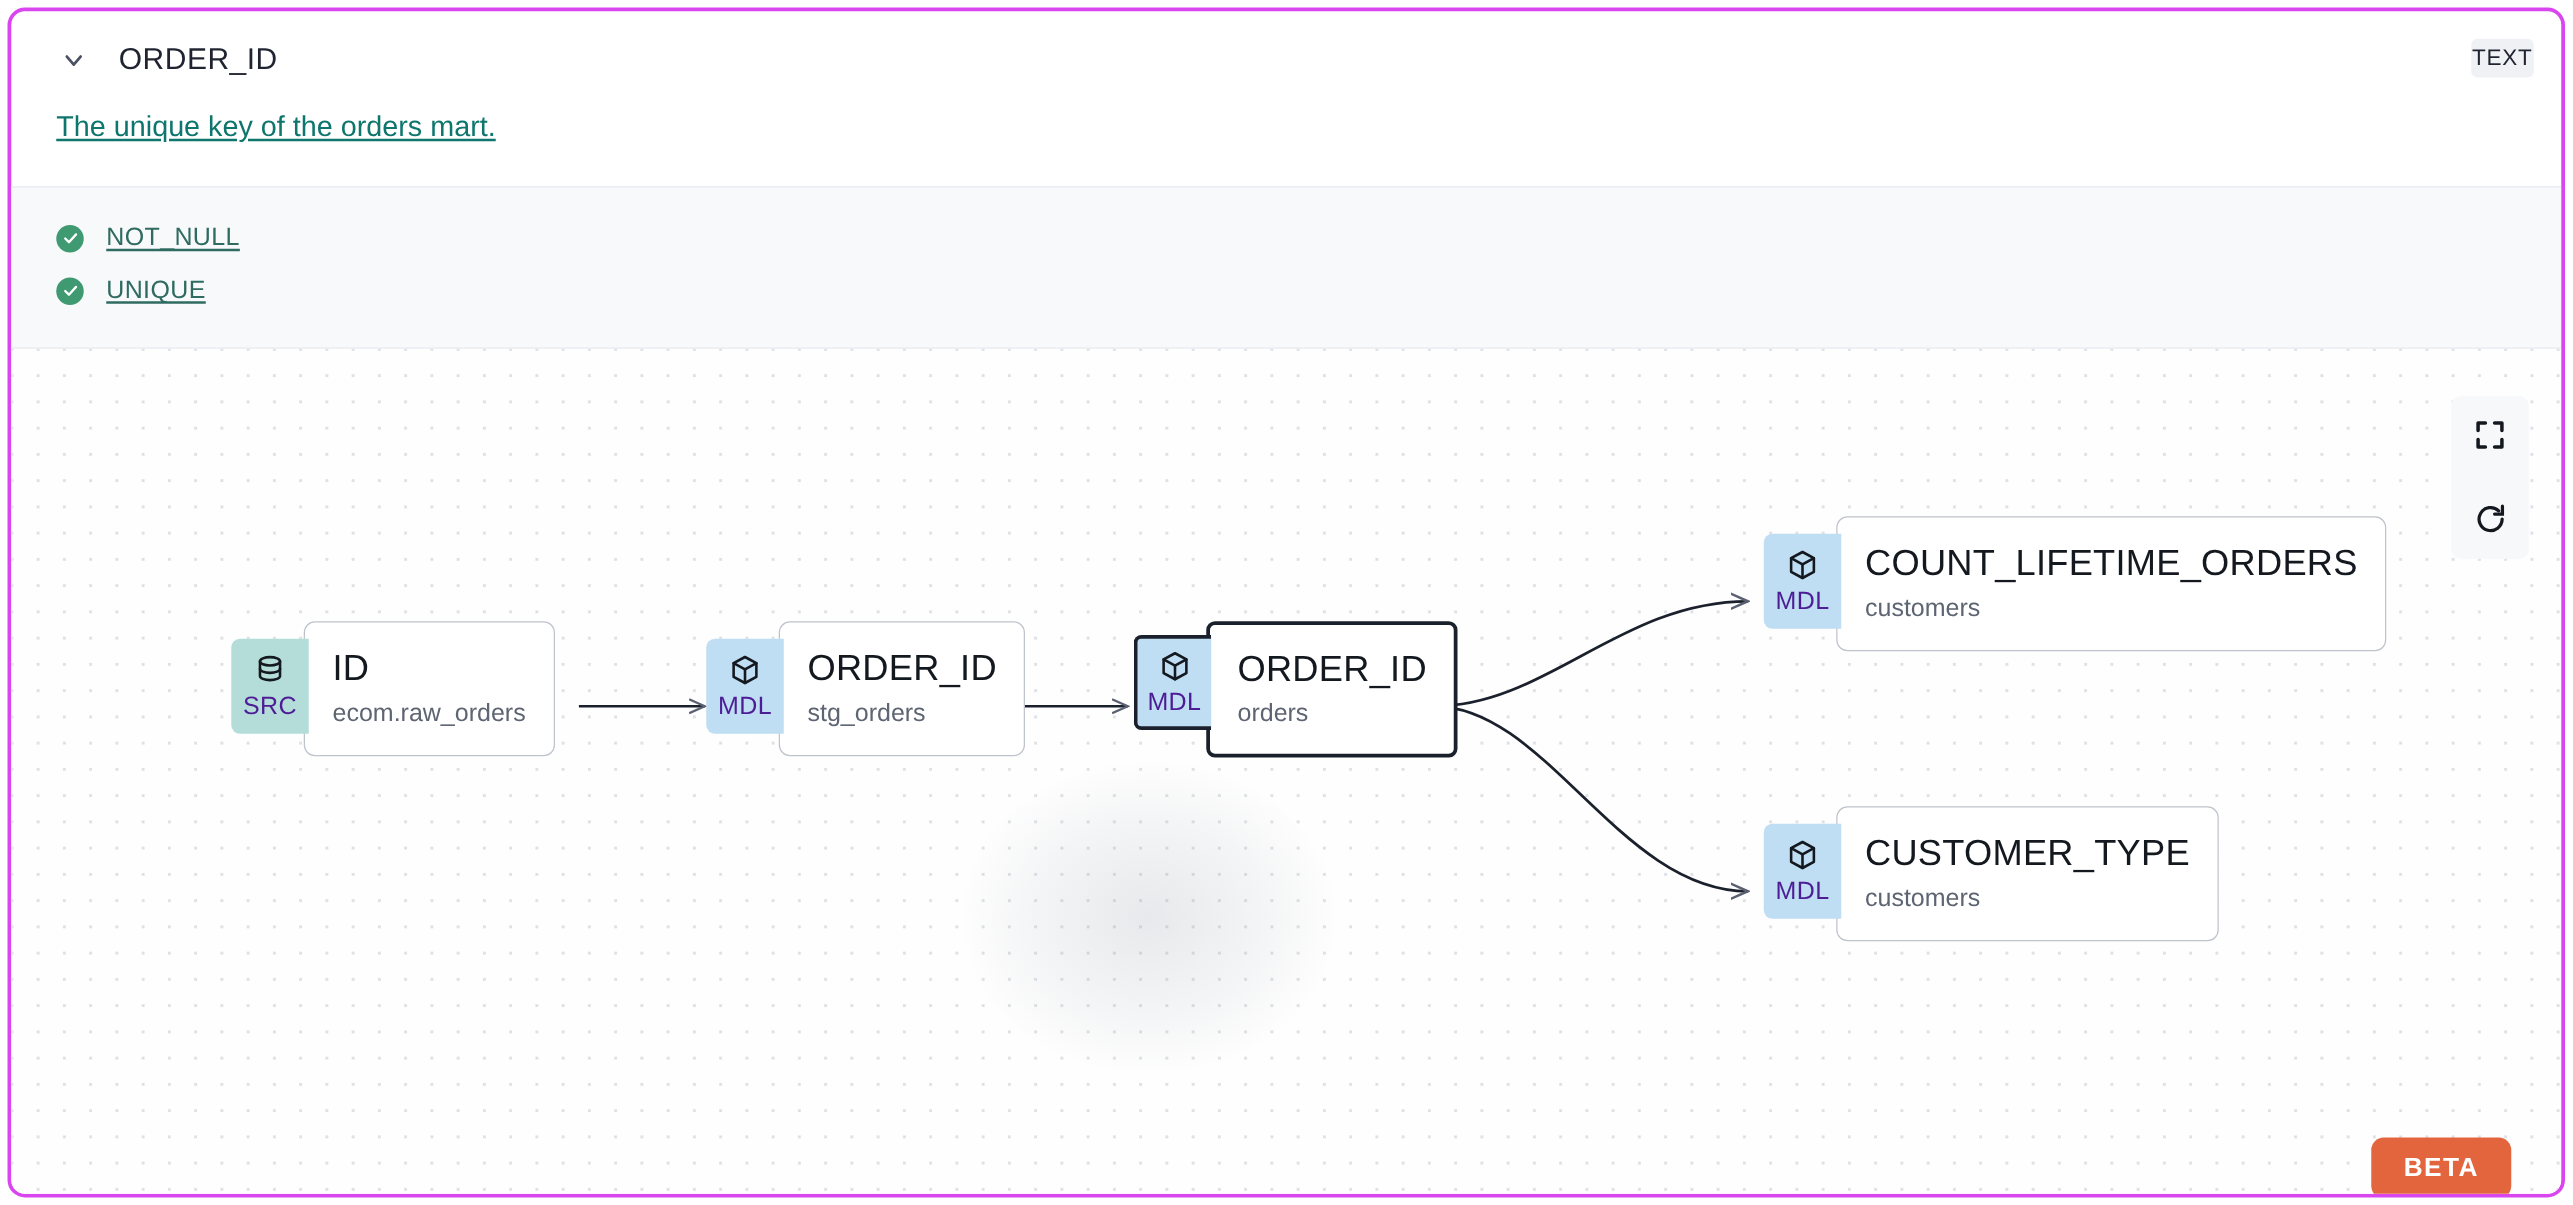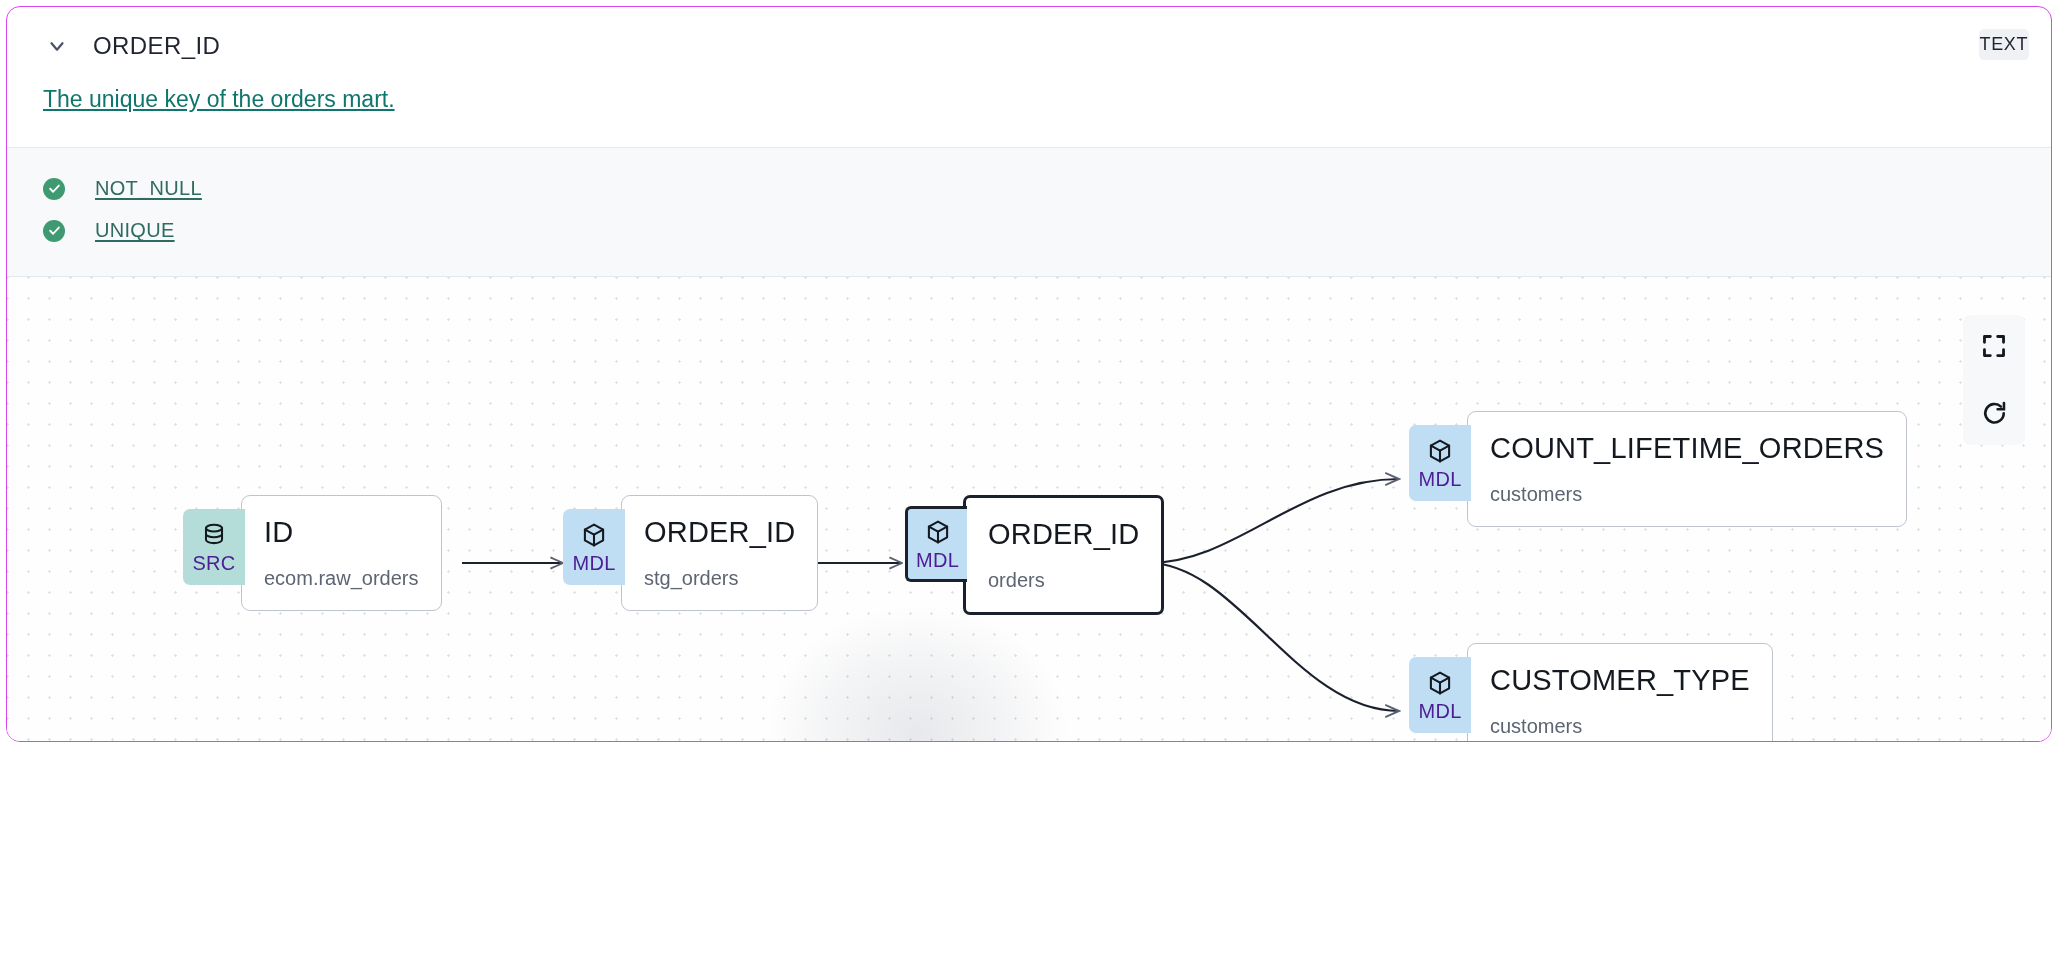--- a/index.html
+++ b/index.html
@@ -11,23 +11,23 @@
     font-family: "Liberation Sans", sans-serif;
     overflow: hidden;
   }
 
   
   .card {
     position: absolute;
     left: 6px;
     top: 6px;
     width: 2046px;
-    height: 736px;
+    height: 952px;
     background: #ffffff;
-    border: 1px solid #d946ef;
+    border: 3px solid #d946ef;
     border-radius: 14px;
     overflow: hidden;
   }
 
   
   .header {
     position: relative;
     height: 78px;
     padding: 0 24px 0 36px;
     display: flex;
@@ -84,21 +84,21 @@
   }
   .check-icon {
     width: 22px; height: 22px;
     border-radius: 50%;
     background: #3F9A72;
     display: flex; align-items: center; justify-content: center;
     flex: 0 0 auto;
   }
   .check-icon svg { display: block; }
   .test-link {
-    margin-left: 30px;
+    margin-left: 18px;
     font-size: 20px;
     color: #2F6B60;
     text-decoration: underline;
     text-underline-offset: 3px;
     cursor: pointer;
     letter-spacing: 0.3px;
   }
 
   
   .canvas {
@@ -159,21 +159,21 @@
     justify-content: center;
     white-space: nowrap;
   }
   .node-name {
     font-size: 29px;
     color: #14181F;
     line-height: 1.25;
     letter-spacing: 0.2px;
   }
   .node-sub {
-    margin-top: 16px;
+    margin-top: 5px;
     font-size: 20px;
     color: #5D6472;
     line-height: 1.2;
   }
 
   
   .node.selected .node-body {
     border: 3px solid #1B212C;
     border-radius: 7px;
   }

